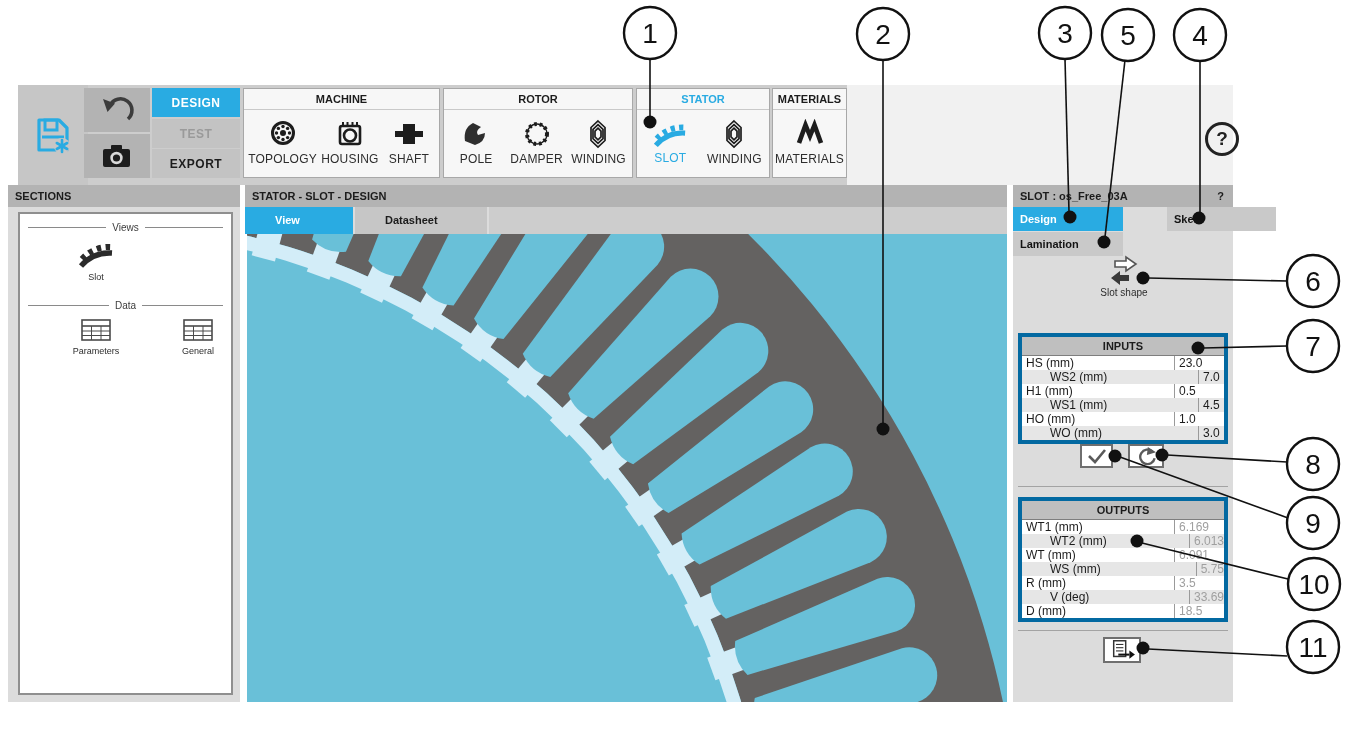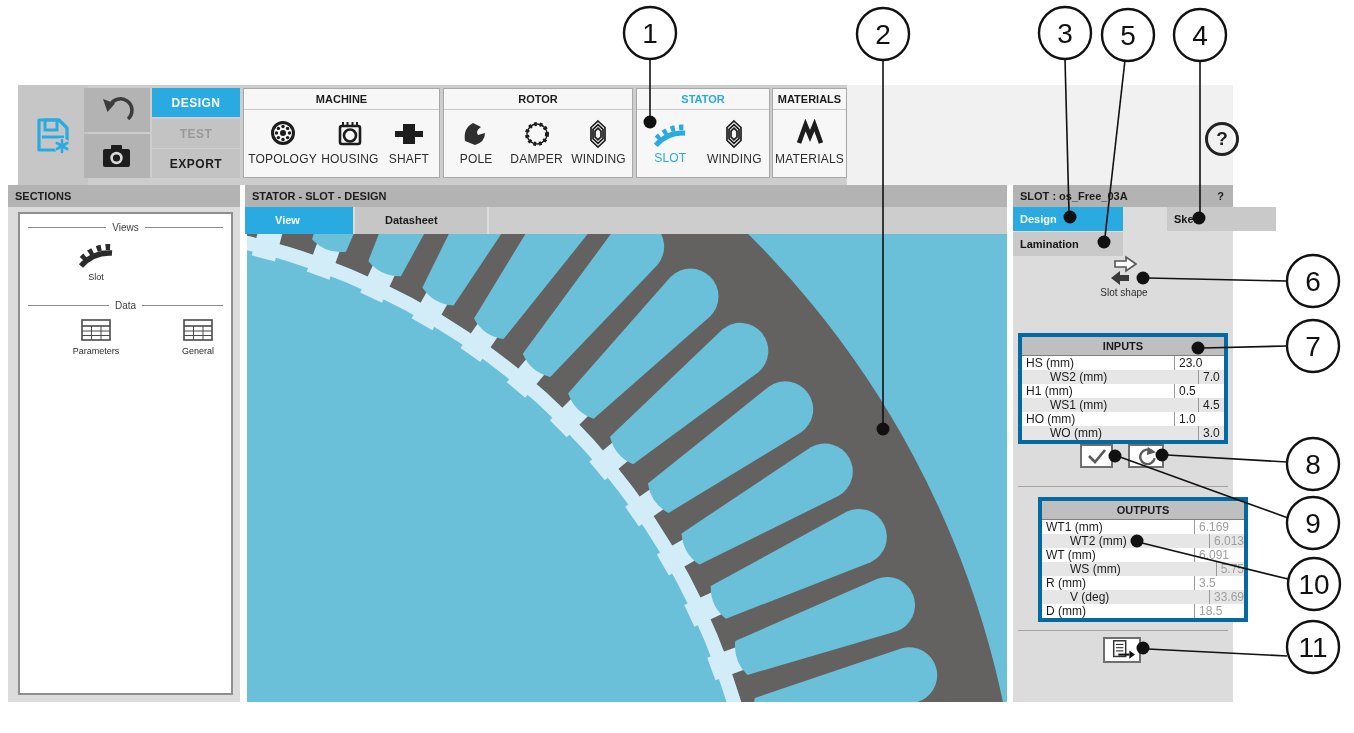--- a/index.html
+++ b/index.html
@@ -387,21 +387,21 @@
     </svg>
   </div>
   <div class="abs mini-btn" style="left:1128px;top:444px;width:36px;height:24px;">
     <svg width="22" height="20" viewBox="0 0 24 22">
       <path d="M 19,6 A 8,8 0 1 0 21.5,13.5" fill="none" stroke="#5a5a5a" stroke-width="2.6"></path>
       <polygon points="14,1 23,7 13,10" fill="#5a5a5a"></polygon>
     </svg>
   </div>
   <div class="abs hline" style="left:1018px;top:486px;width:210px;"></div>
 
-  <div class="abs vtable" style="left:1018px;top:497px;width:210px;margin-left:20px;">
+  <div class="abs vtable" style="left:1018px;top:497px;width:210px;">
     <div class="vt-head">OUTPUTS</div>
     <div class="trow">
         <span class="tlabel">WT1 (mm)</span>
         <span class="tval dim">6.169</span>
       </div>
     <div class="trow alt">
         <span class="tlabel">WT2 (mm)</span>
         <span class="tval dim">6.013</span>
       </div>
     <div class="trow">

